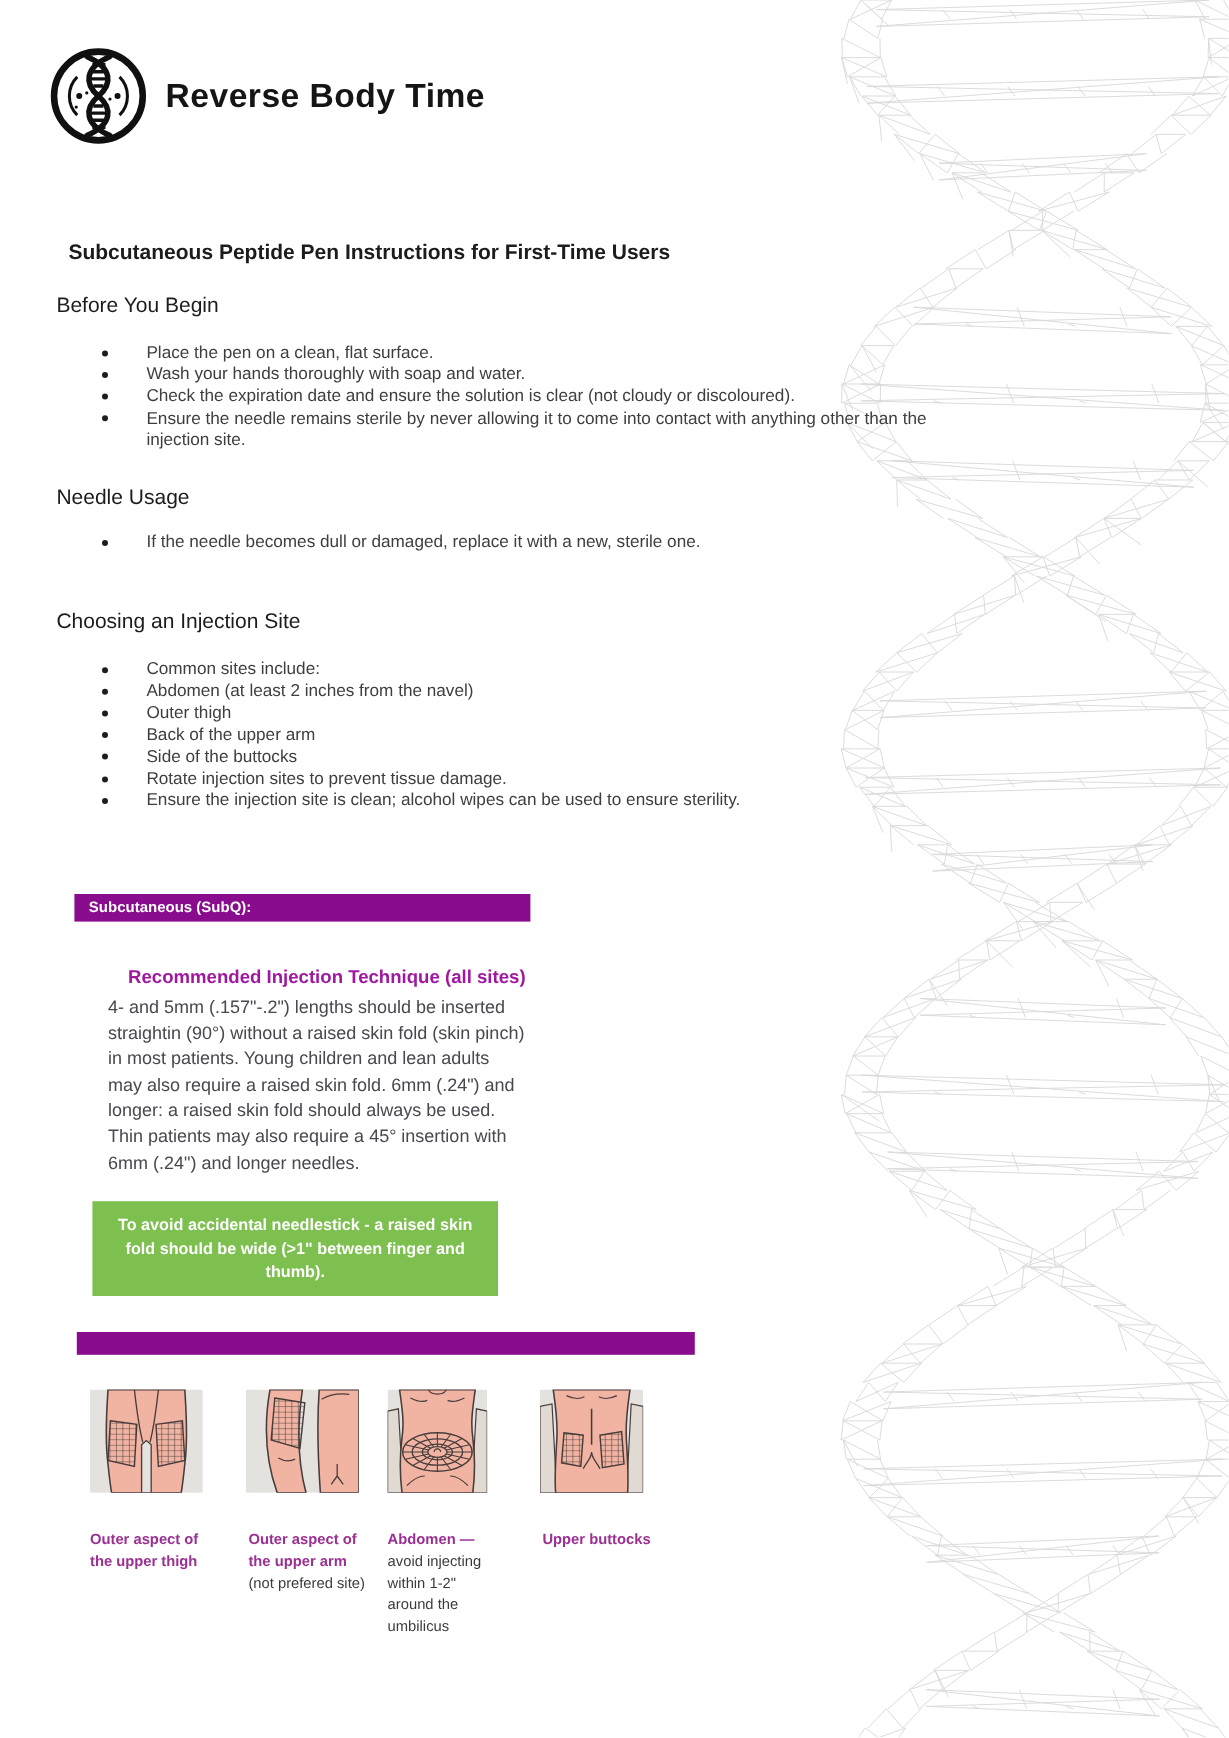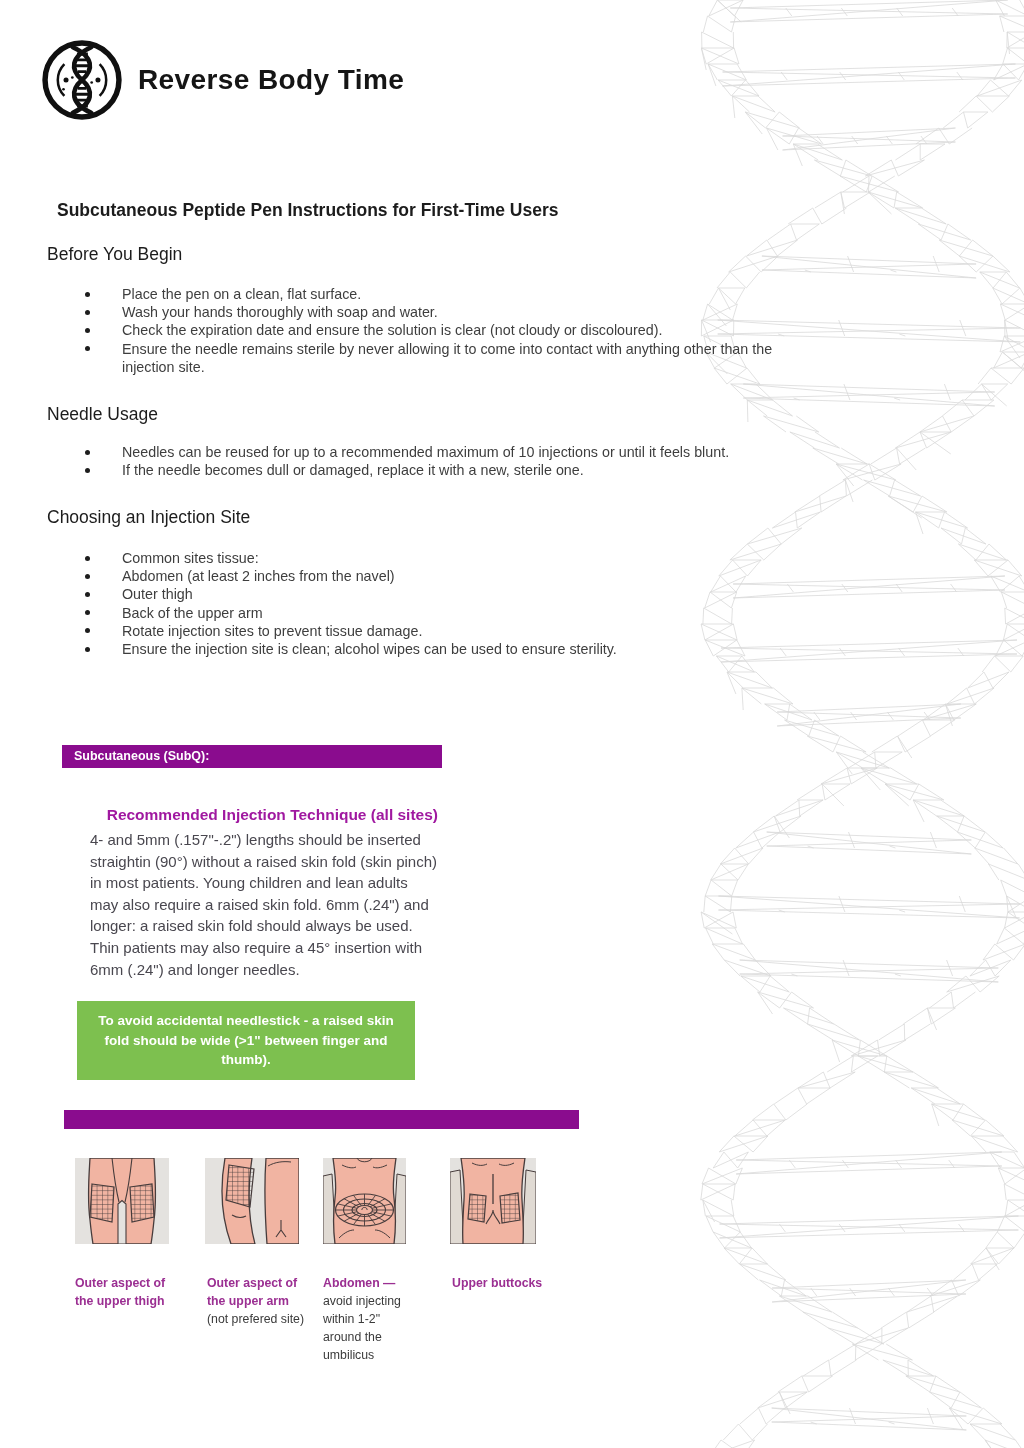--- a/index.html
+++ b/index.html
@@ -84,30 +84,30 @@
     <h2 class="sec-h h-begin">Before You Begin</h2>
     <ul class="bullets ul-begin">
         <li>Place the pen on a clean, flat surface.</li>
         <li>Wash your hands thoroughly with soap and water.</li>
         <li>Check the expiration date and ensure the solution is clear (not cloudy or discoloured).</li>
         <li>Ensure the needle remains sterile by never allowing it to come into contact with anything other than the injection site.</li>
       </ul>
 
     <h2 class="sec-h h-needle">Needle Usage</h2>
     <ul class="bullets ul-needle">
-        <li>Needles can be reused for up to a recommended maximum of 10 injections or until it feels blunt.</li>
         <li>If the needle becomes dull or damaged, replace it with a new, sterile one.</li>
       </ul>
 
     <h2 class="sec-h h-site">Choosing an Injection Site</h2>
     <ul class="bullets ul-site">
-        <li>Common sites tissue:</li>
+        <li>Common sites include:</li>
         <li>Abdomen (at least 2 inches from the navel)</li>
         <li>Outer thigh</li>
         <li>Back of the upper arm</li>
+        <li>Side of the buttocks</li>
         <li>Rotate injection sites to prevent tissue damage.</li>
         <li>Ensure the injection site is clean; alcohol wipes can be used to ensure sterility.</li>
       </ul>
 
     <div class="subq-banner">
       <span>Subcutaneous (SubQ):</span>
     </div>
 
     <div class="technique">
       <div class="technique-h">Recommended Injection Technique (all sites)</div>

